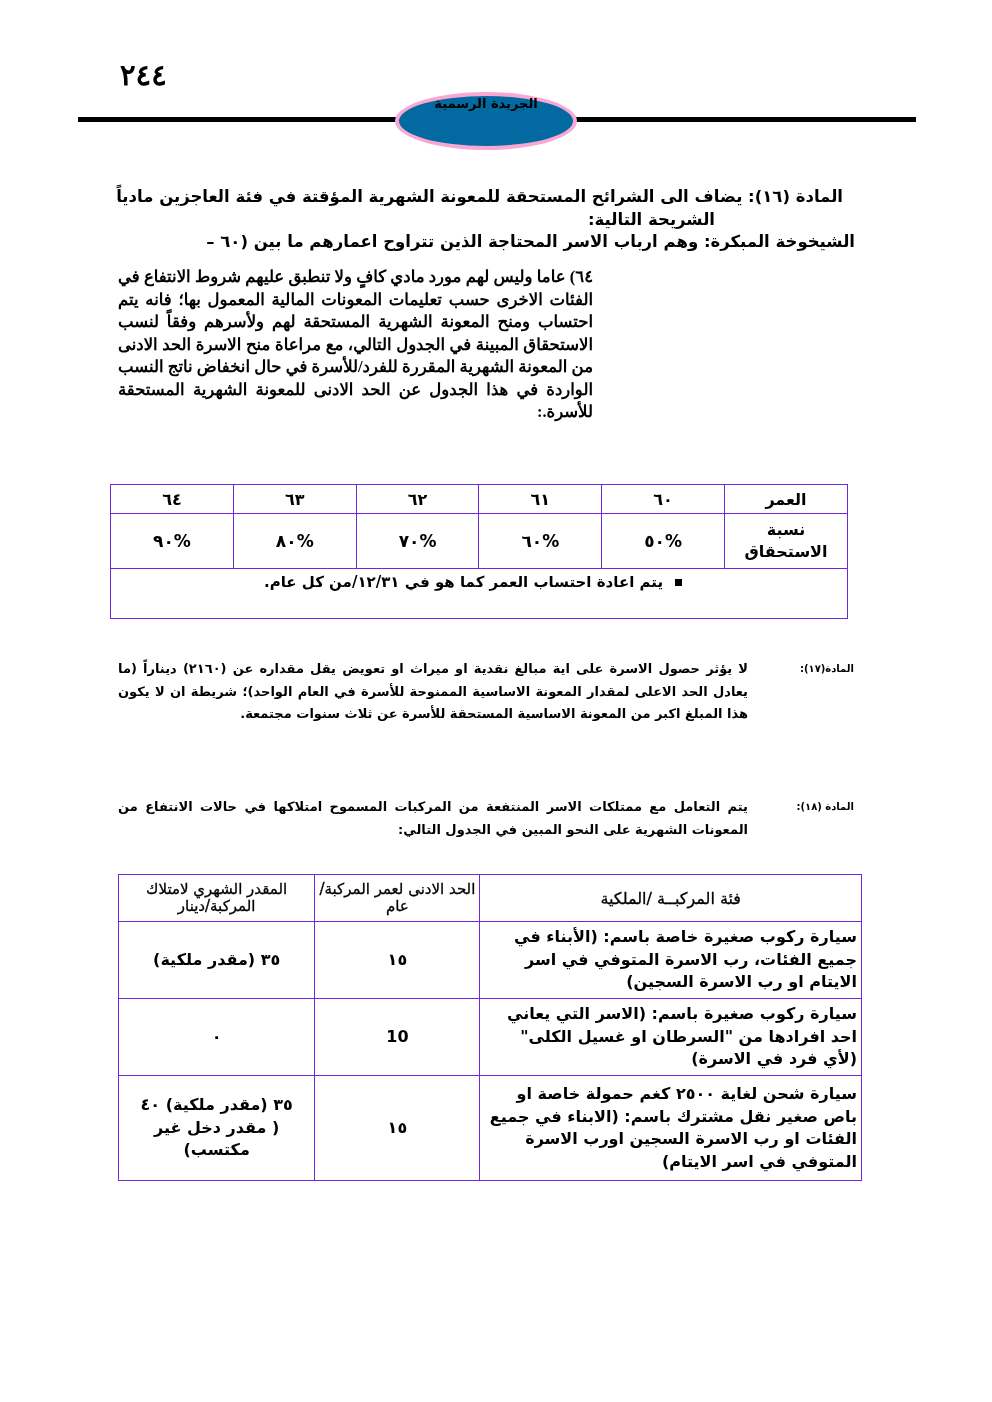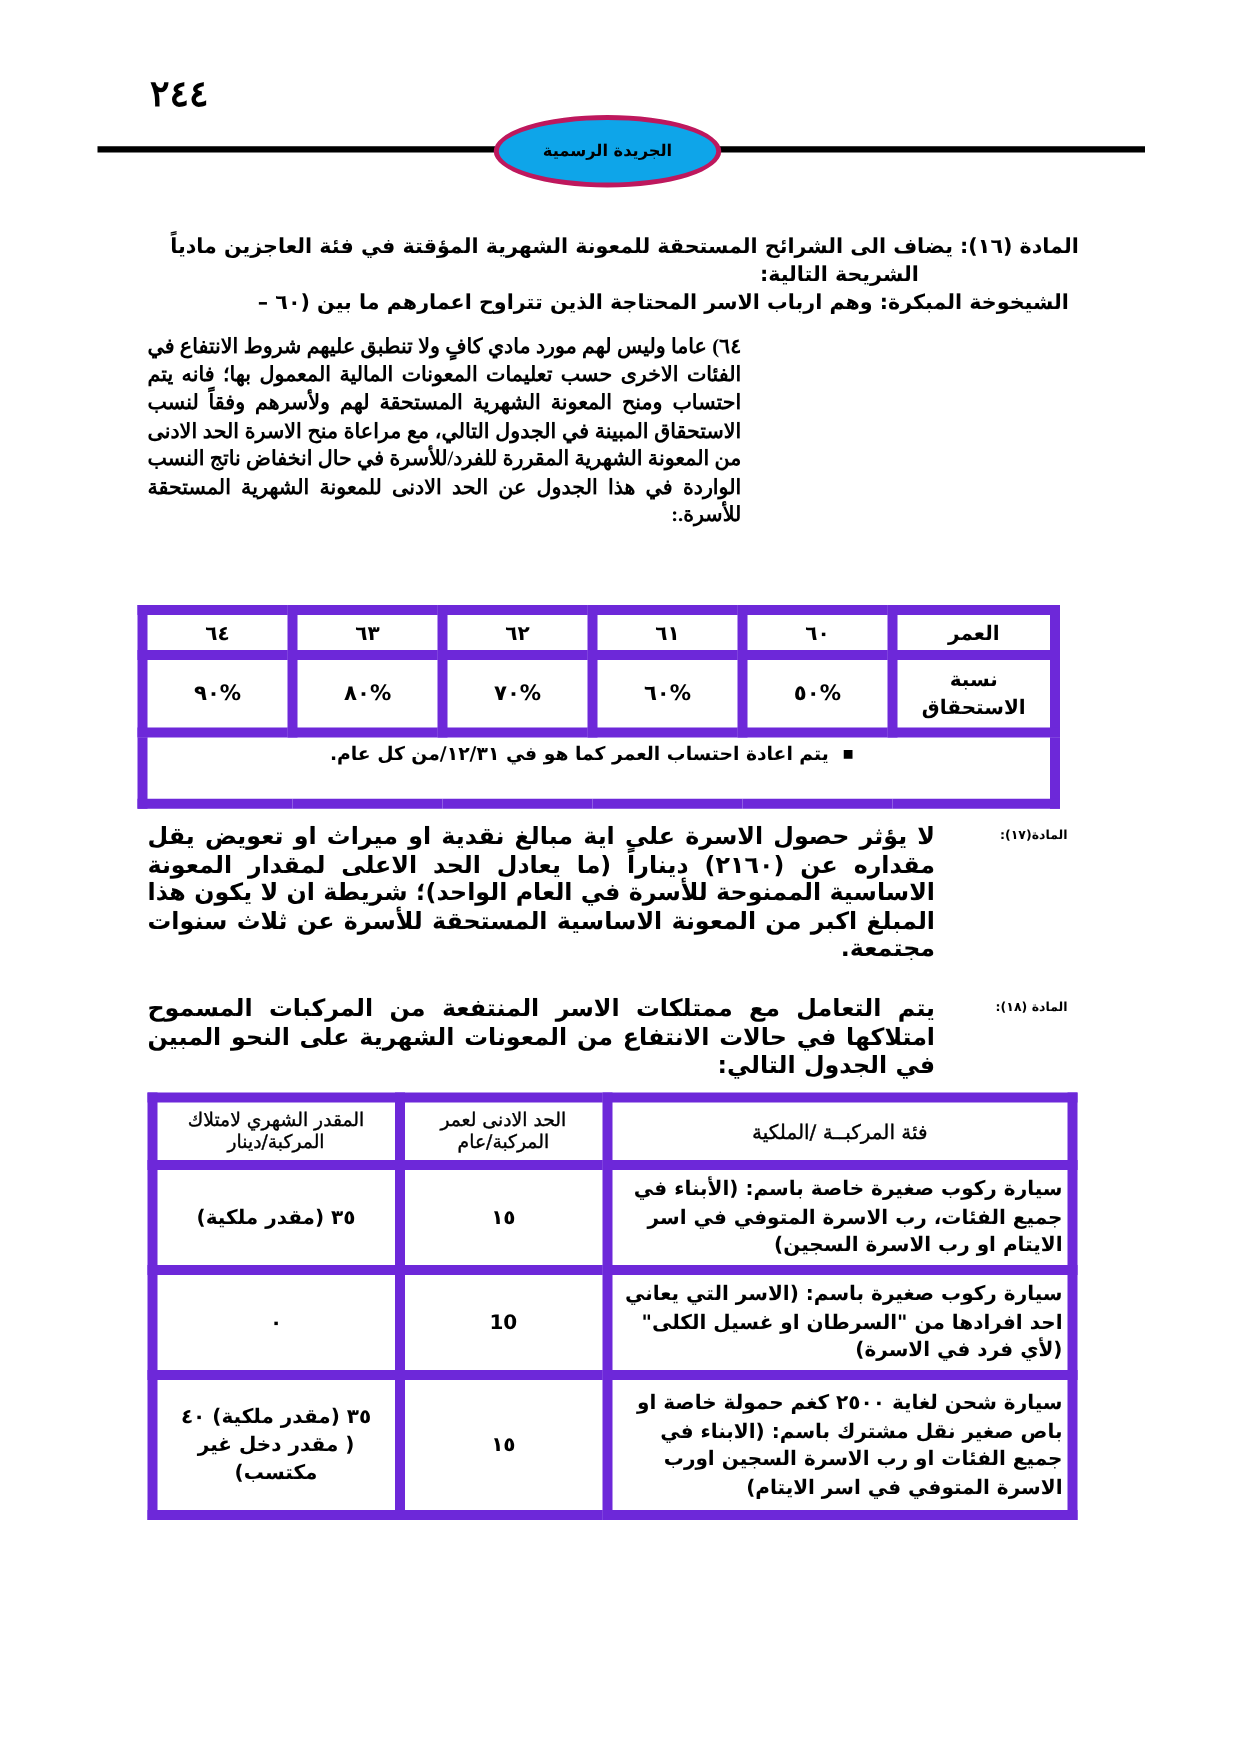--- a/index.html
+++ b/index.html
@@ -2,46 +2,46 @@
 <html><head>
 <meta charset="utf-8">
 <style>
   html, body { margin: 0; padding: 0; background: #ffffff; }
   body { width: 992px; height: 1402px; position: relative; overflow: hidden;
          font-family: "DejaVu Sans", "Liberation Sans", sans-serif; color: #000; }
   .page-number { position: absolute; left: 120px; top: 58px; font-size: 29px; font-weight: bold;
                  font-family: "DejaVu Serif", serif; letter-spacing: 1px; }
   .header-rule { position: absolute; left: 78px; top: 117px; width: 838px; height: 5px; background: #000; }
   .header-oval { position: absolute; left: 395px; top: 92px; width: 182px; height: 58px;
-                 border: 4px solid #be185d; border-radius: 50%; background: #0ea5e9;
-                 display: flex; align-items: center; justify-content: center; box-sizing: border-box; }
+                 border: 4px solid #f9a8d4; border-radius: 50%; background: #0369a1;
+                 display: flex; justify-content: center; box-sizing: border-box; }
   .header-oval span { font-size: 13px; font-weight: bold; }
 
   .rtl { direction: rtl; text-align: right; }
   .para { position: absolute; font-weight: bold; font-size: 16.5px; line-height: 22.5px; }
 
-  .a16-head { left: 118px; top: 186px; width: 745px; }
+  .a16-head { left: 98px; top: 186px; width: 745px; }
   .a16-head .line2 { padding-right: 128px; }
   .a16-body { left: 118px; top: 230px; width: 737px; }
   .a16-indent { position: absolute; left: 118px; top: 265px; width: 475px; font-weight: bold;
                 font-size: 16.5px; line-height: 22.5px; text-align: justify; text-align-last: right; font-family: Liberation Serif, serif; }
 
   table { border-collapse: collapse; position: absolute; }
-  td, th { border: 8px solid #6d28d9; font-weight: bold; text-align: center; vertical-align: middle; }
+  td, th { border: 1px solid #6d28d9; font-weight: bold; text-align: center; vertical-align: middle; }
 
   .t1 { left: 110px; top: 484px; width: 738px; }
   .t1 td { font-size: 16px; }
   .t1 .r1 td { height: 26px; }
   .t1 .r2 td { height: 52px; font-size: 17px; }
   .t1 .r3 td { height: 45px; text-align: center; vertical-align: top; padding: 4px 12px 0 0; font-size: 15px; }
   .bullet { display: inline-block; width: 7px; height: 7px; background: #000; margin-left: 12px; vertical-align: middle; }
 
   .a17 { left: 112px; top: 658px; width: 742px; }
   .label { display: inline-block; width: 106px; vertical-align: top; font-size: 10px; }
-  .a17 .body, .a18 .body { display: inline-block; width: 630px; text-align: justify; text-align-last: right; font-size: 19px; }
+  .a17 .body, .a18 .body { display: inline-block; width: 630px; text-align: justify; text-align-last: right; font-size: 13px; }
   .a18 { left: 112px; top: 796px; width: 742px; }
 
   .t2 { left: 118px; top: 874px; width: 744px; }
   .t2 th { font-size: 15px; font-weight: normal; line-height: 17px; height: 46px; padding: 0 4px; -webkit-text-stroke: 0.3px #000; }
   .t2 th.cat { font-size: 16px; }
   .t2 td { font-size: 16px; line-height: 22.5px; padding: 2px 4px; }
   .t2 td.cat { text-align: right; }
   .c1 { width: 186px; } .c2 { width: 155px; } .c3 { width: 370px; }
 </style>
 </head>

